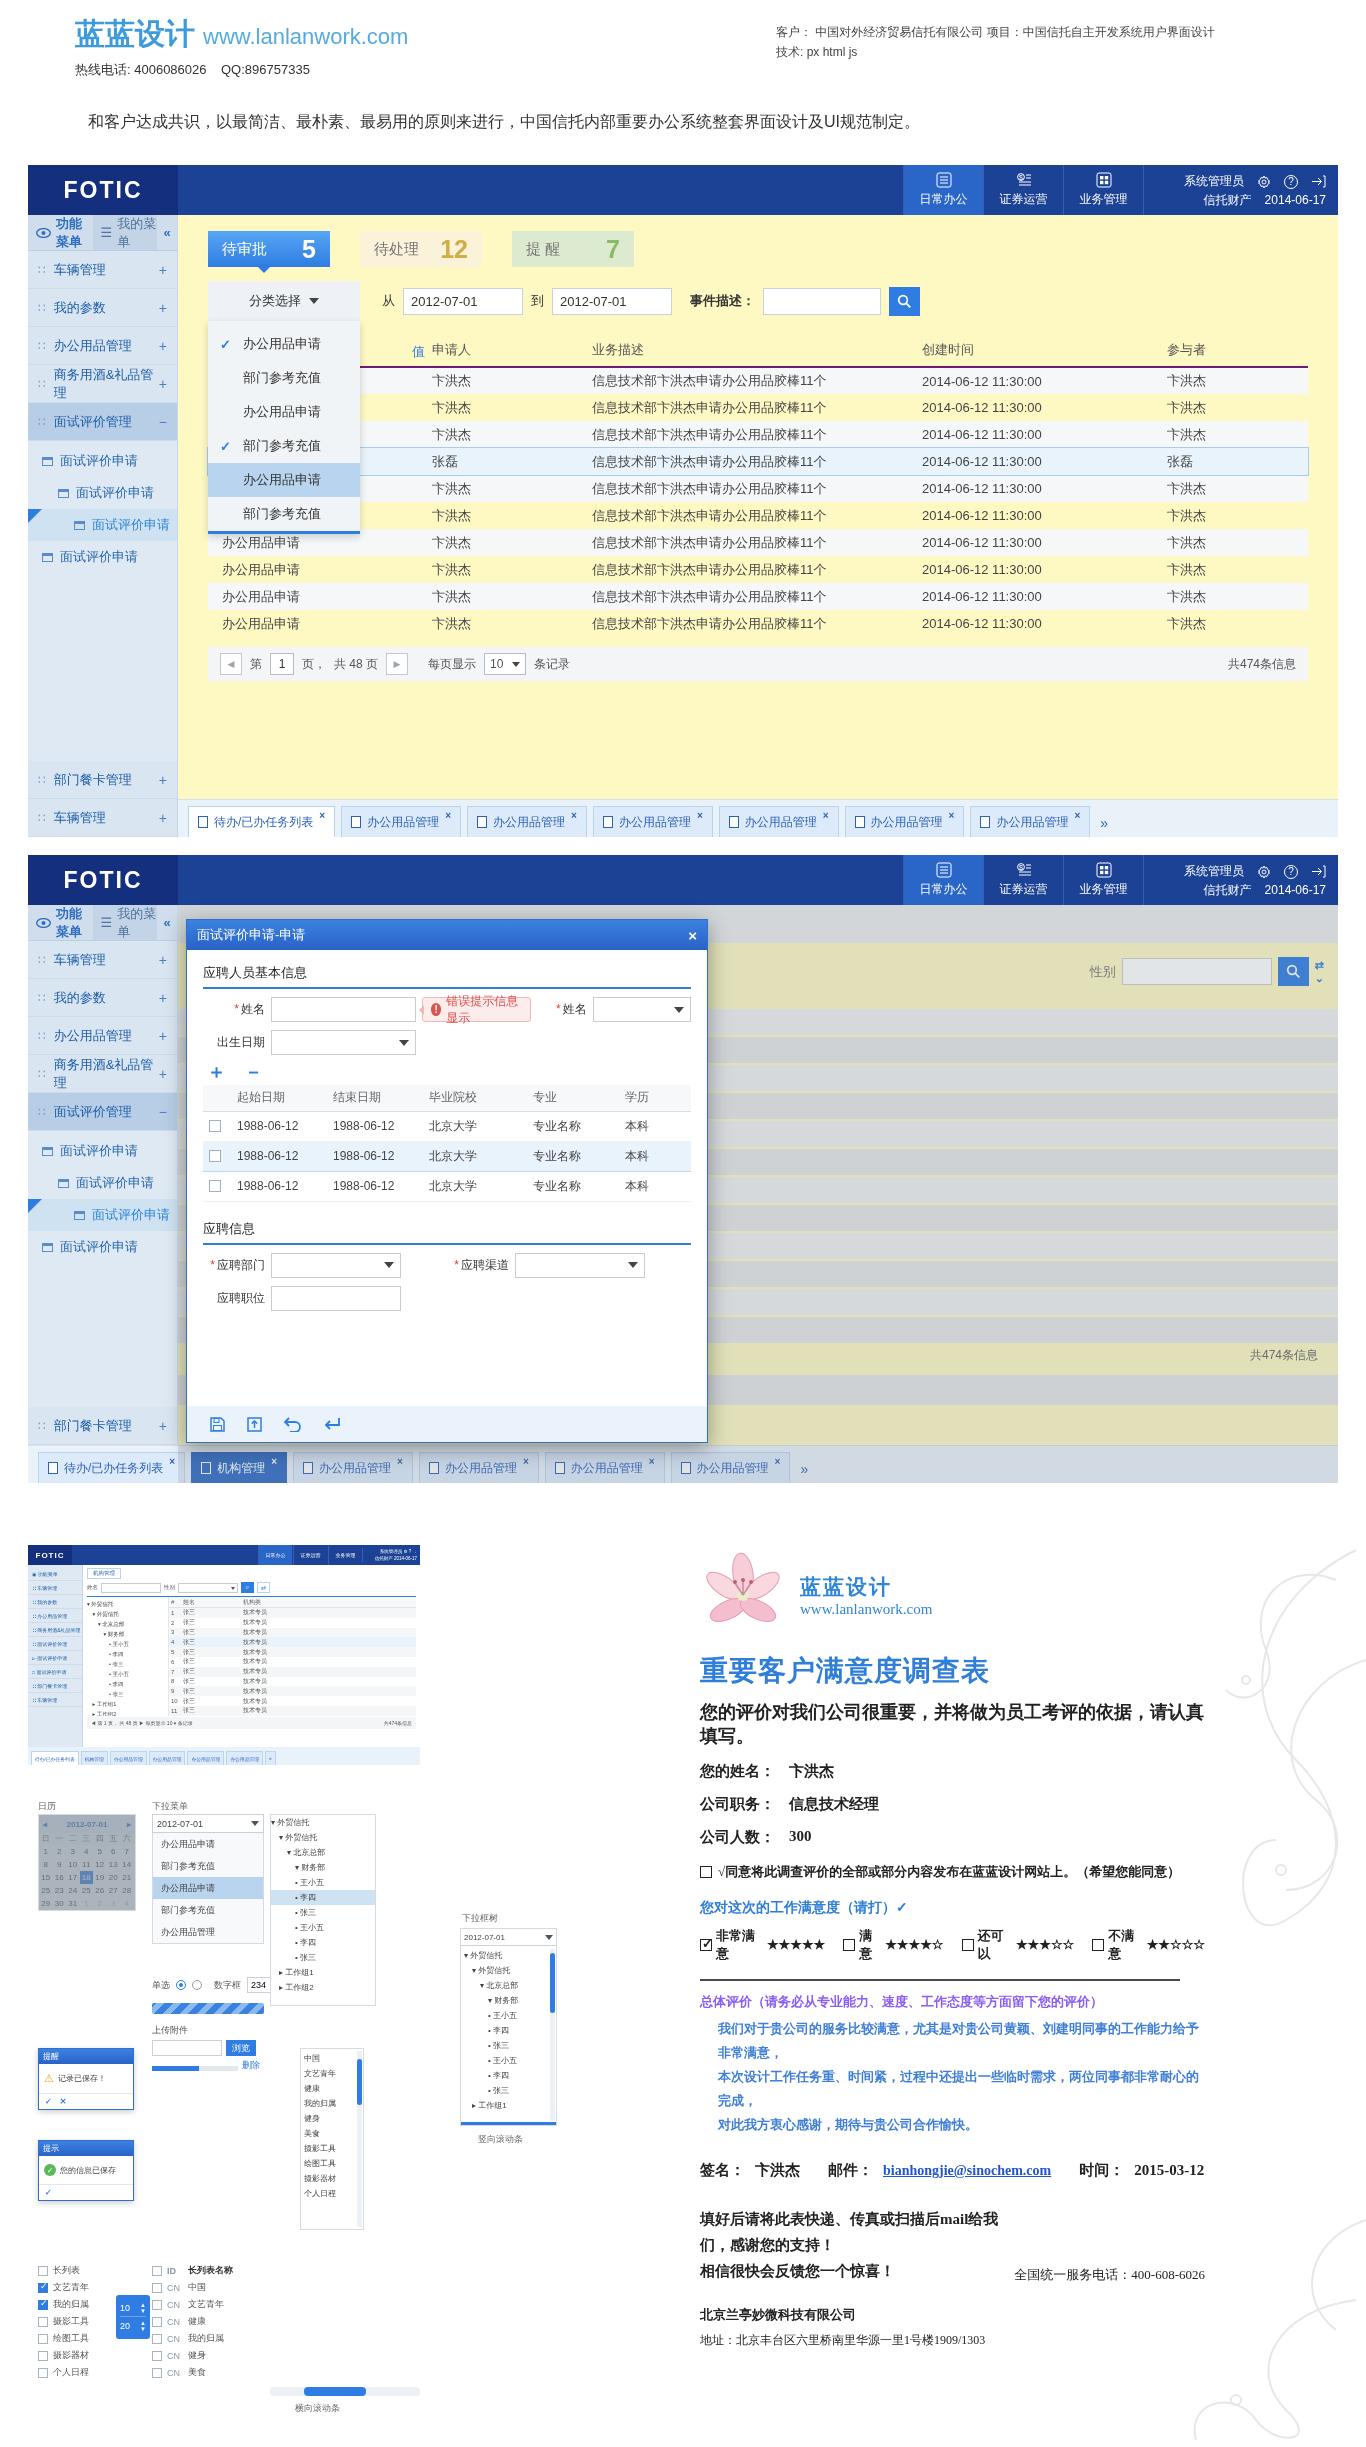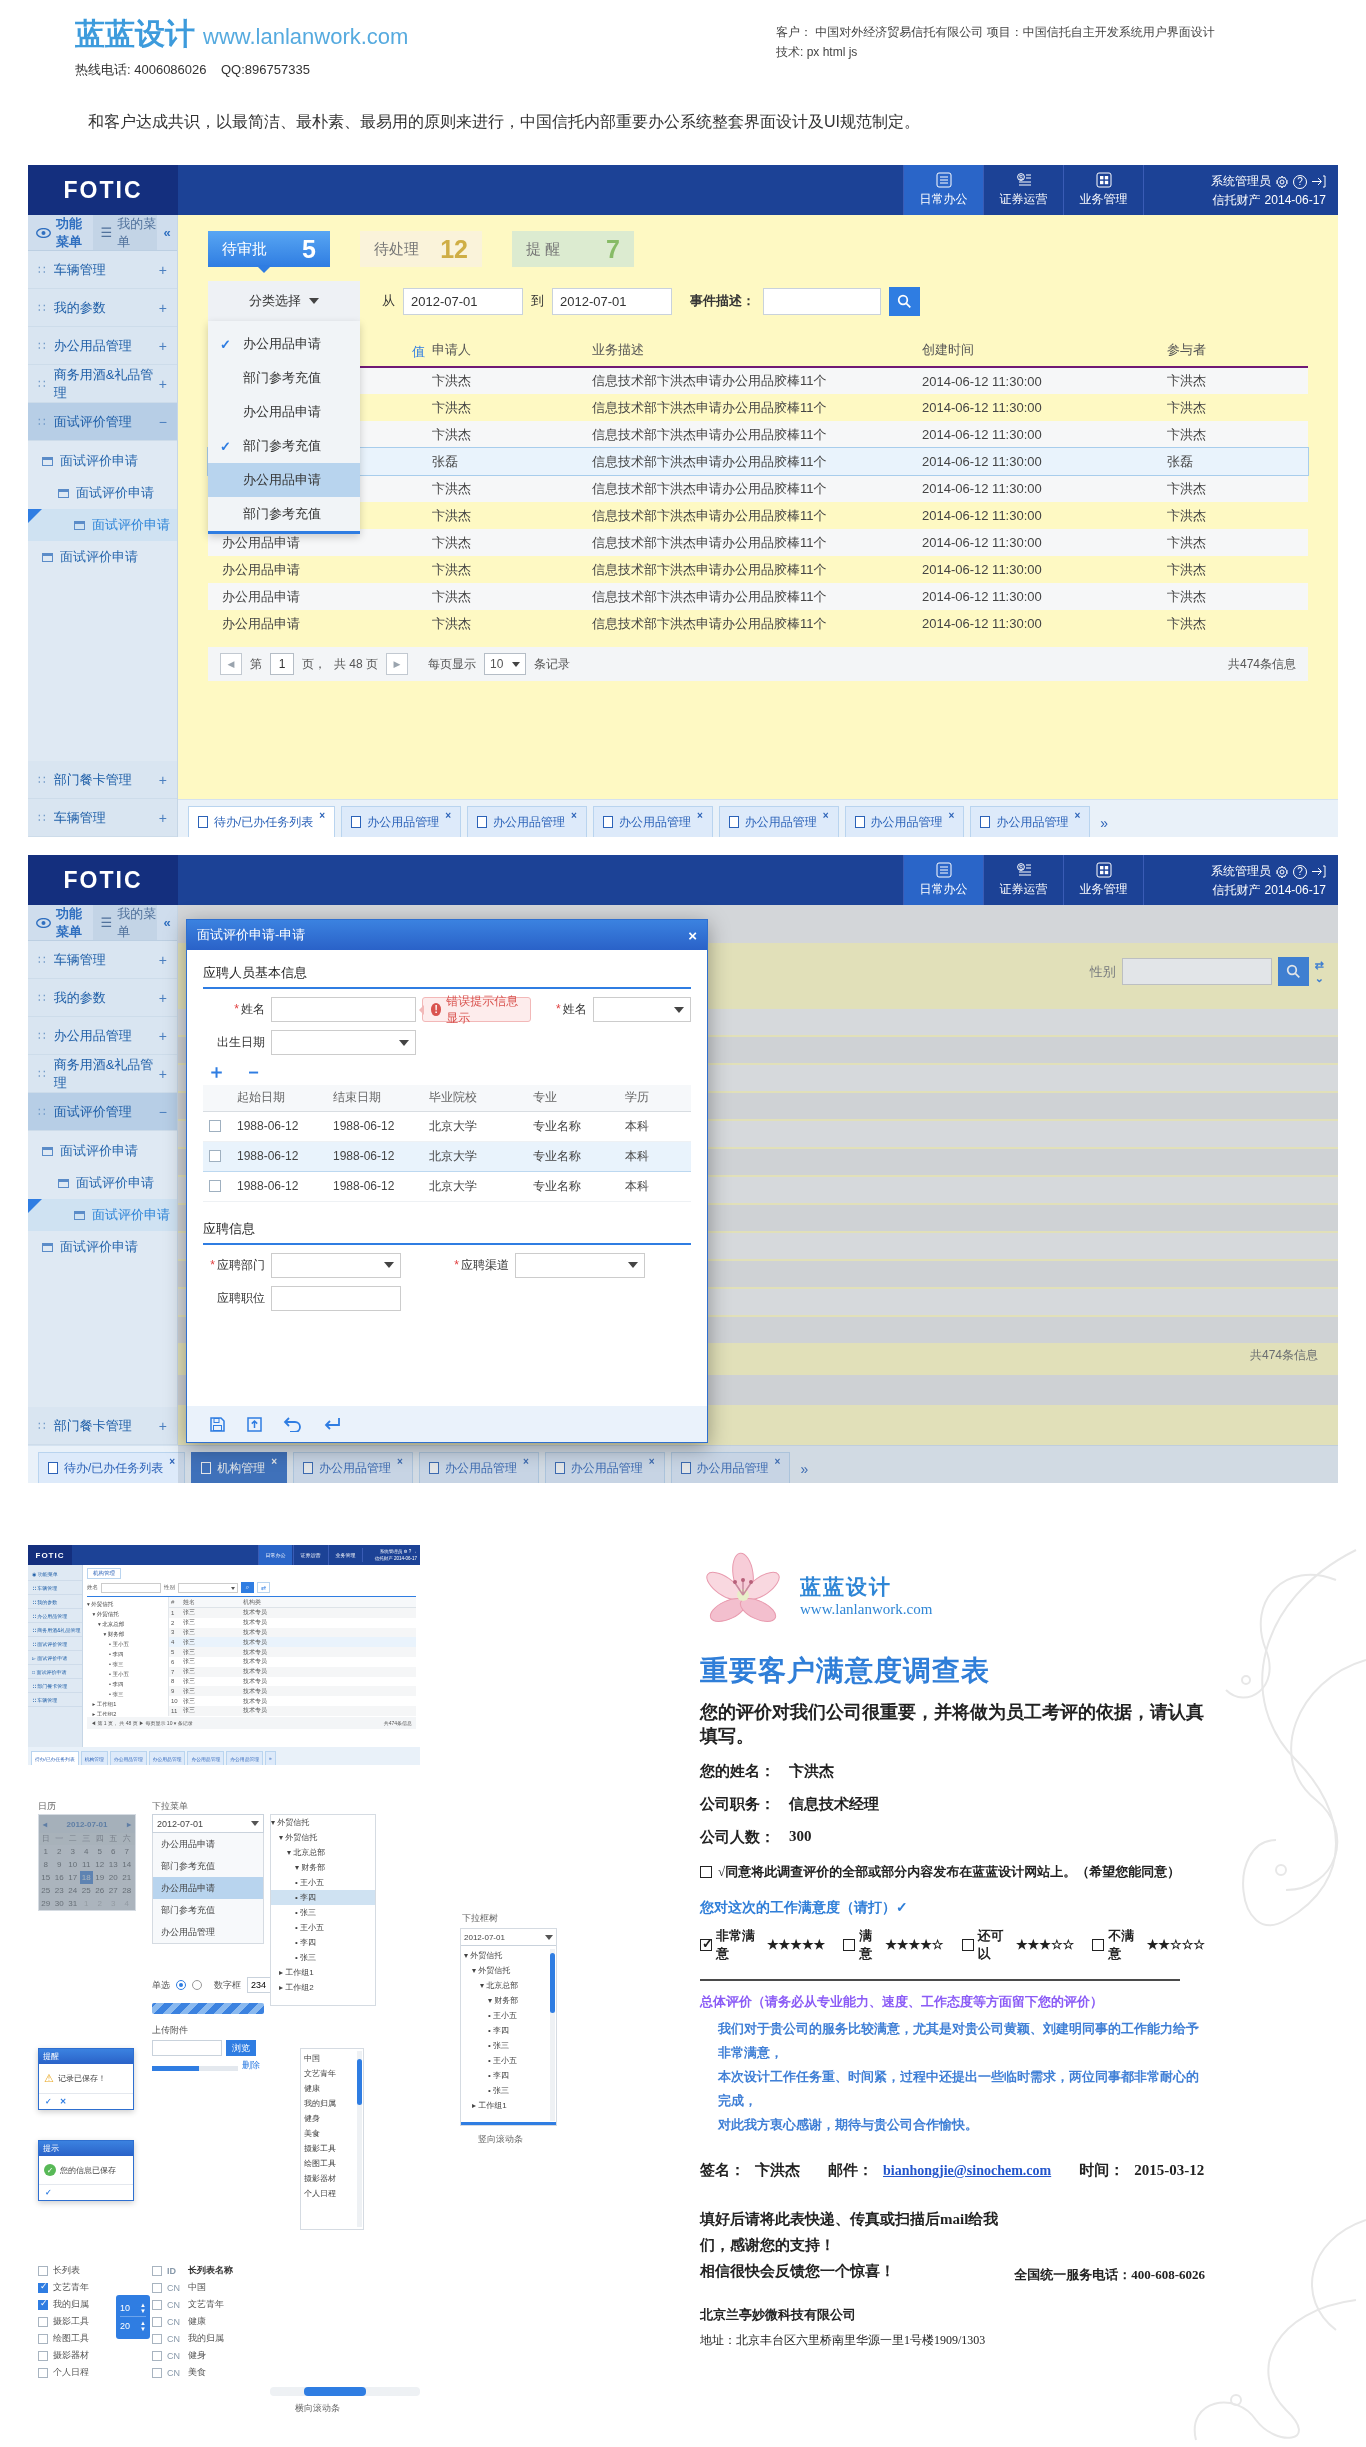--- a/index.html
+++ b/index.html
@@ -16,21 +16,21 @@
 
 .shot{position:absolute;left:28px;width:1310px;background:#fff;}
 #shot1{top:165px;height:672px;}
 #shot2{top:855px;height:628px;}
 .apphdr{height:50px;background:#1c4296;display:flex;position:relative;}
 .applogo{width:150px;background:#142f7e;color:#fff;display:flex;align-items:center;justify-content:center;font-size:23px;font-weight:900;letter-spacing:2px;}
 .navsp{flex:1;}
 .navitem{width:80px;display:flex;flex-direction:column;align-items:center;justify-content:center;gap:3px;color:#fff;font-size:12px;border-left:1px solid #3a5cb5;cursor:pointer;}
 .navitem.active{background:#2a65c8;}
 .userblock{width:195px;color:#fff;font-size:12px;border-left:1px solid #3a5cb5;padding:7px 12px 0 0;text-align:right;line-height:19px;}
-.uline{display:flex;justify-content:flex-end;align-items:center;gap:4px;}
+.uline{display:flex;justify-content:flex-end;align-items:center;gap:13px;}
 .qicon{display:inline-flex;width:14px;height:14px;border:1px solid #fff;border-radius:50%;align-items:center;justify-content:center;font-size:10px;}
 
 .sb{position:absolute;top:50px;left:0;width:150px;bottom:0;background:#dfe9f3;border-right:1px solid #c6d6e6;font-size:13px;display:flex;flex-direction:column;}
 .sbtabs{display:flex;align-items:center;height:36px;background:#cfdded;border-bottom:1px solid #bccfe2;}
 .sbtab{flex:1;display:flex;align-items:center;gap:5px;padding-left:8px;color:#2f6fc0;font-weight:bold;cursor:pointer;}
 .sbtab.alt{color:#51729c;font-weight:normal;background:#c3d4e6;height:100%;}
 .sbcol{width:20px;text-align:center;color:#2f6fc0;font-weight:bold;cursor:pointer;}
 .sbitem{height:38px;display:flex;align-items:center;padding:0 10px;border-bottom:1px solid #cddcea;background:#d9e5f1;color:#1f5fa8;cursor:pointer;}
 .sbitem .dots{color:#6d97c6;margin-right:8px;font-size:12px;}
 .sbitem .op{margin-left:auto;color:#4a7fc0;font-size:14px;}
@@ -171,21 +171,21 @@
 .sv-opt{display:flex;align-items:center;gap:4px;}
 .sv-opt .svbox{position:relative;}
 .sv-opt.on .svbox::after{content:"✓";position:absolute;left:1px;top:-4px;font-size:13px;}
 .sv-hr{border-top:2px solid #4a4a4a;margin-top:16px;width:480px;}
 .sv-overall{color:#8b5cf6;font-size:13px;font-weight:bold;margin-top:12px;}
 .sv-comment{color:#3f7fd6;font-size:13px;font-weight:bold;line-height:24px;margin-top:6px;padding-left:18px;}
 .sv-sign{font-size:15px;font-weight:bold;margin-top:24px;display:flex;gap:10px;align-items:baseline;}
 .sv-mail{color:#2255cc;text-decoration:underline;cursor:pointer;font-size:14px;}
 .sv-notes{margin-top:26px;display:flex;justify-content:space-between;align-items:flex-end;}
 .sv-note{font-size:15px;font-weight:bold;line-height:26px;}
-.sv-phone{font-size:13px;font-weight:bold;white-space:nowrap;}
+.sv-phone{font-size:13px;font-weight:normal;white-space:nowrap;}
 .sv-co{font-size:13px;font-weight:bold;margin-top:22px;}
 .sv-addr{font-size:12px;margin-top:8px;}
 
 .wlabel{position:absolute;font-size:9px;color:#666;}
 .wbox{position:absolute;background:#fff;border:1px solid #d5dbe2;}
 
 #wg-cal{left:38px;top:1814px;width:98px;font-size:8px;}
 .cal-h{height:18px;background:#eef3f8;display:flex;align-items:center;justify-content:space-between;padding:0 4px;color:#2f6fc0;font-weight:bold;}
 .cal-days{display:flex;background:#f7f9fb;color:#777;}
 .cal-days div{width:13.5px;text-align:center;line-height:12px;}

